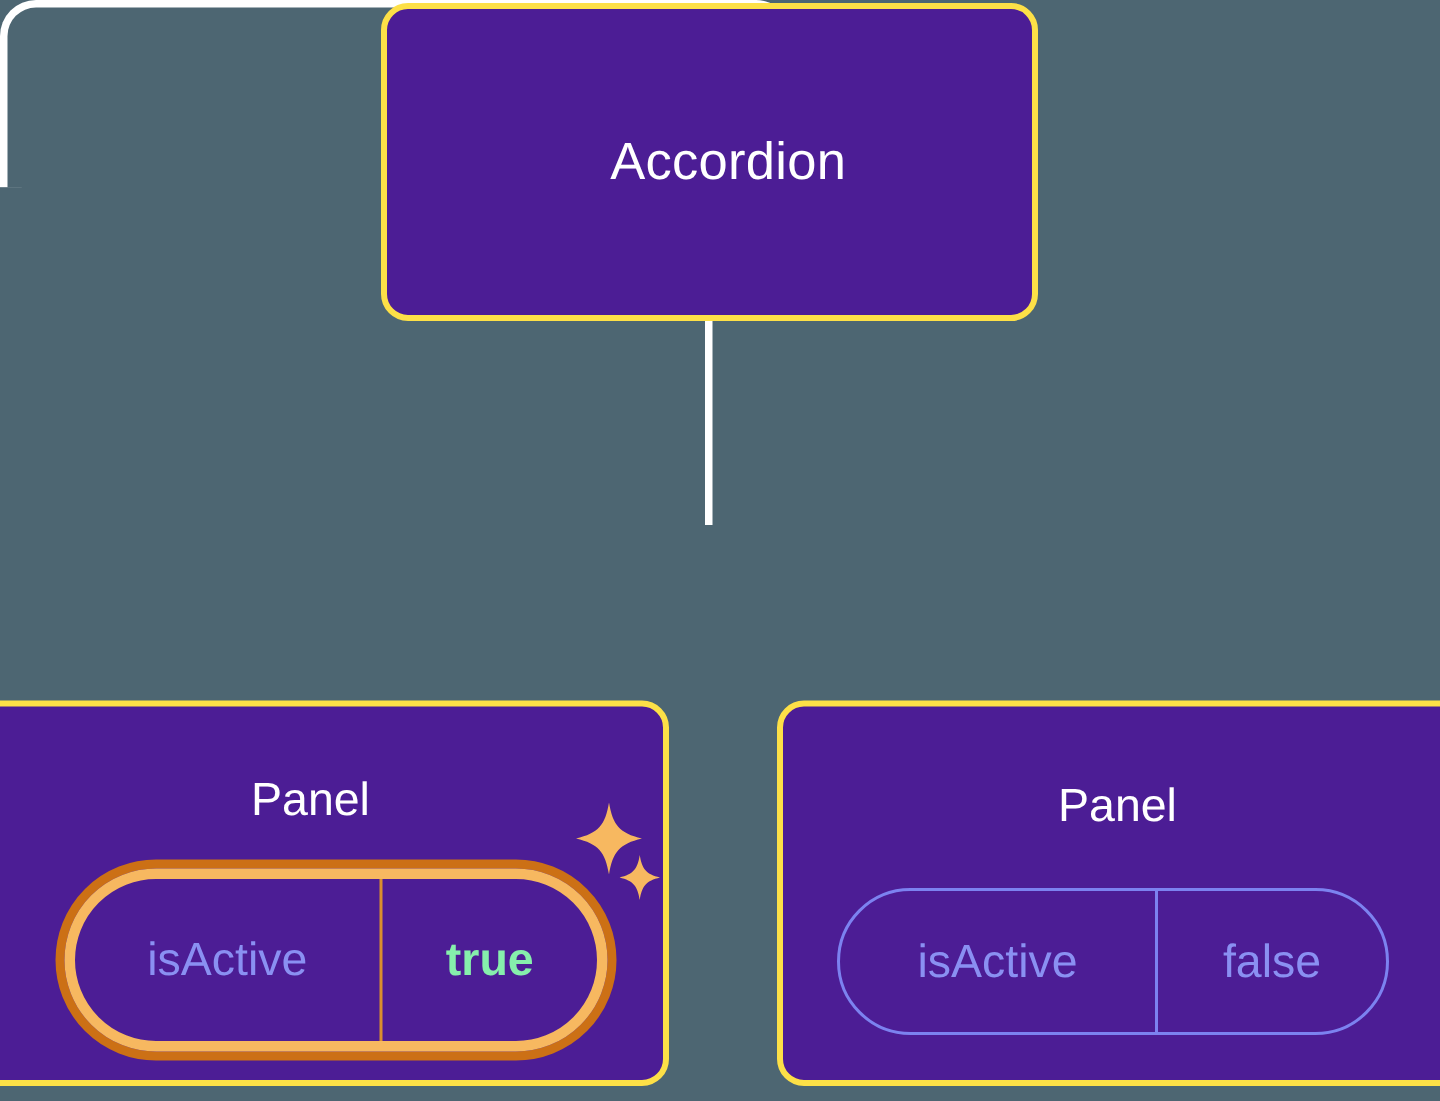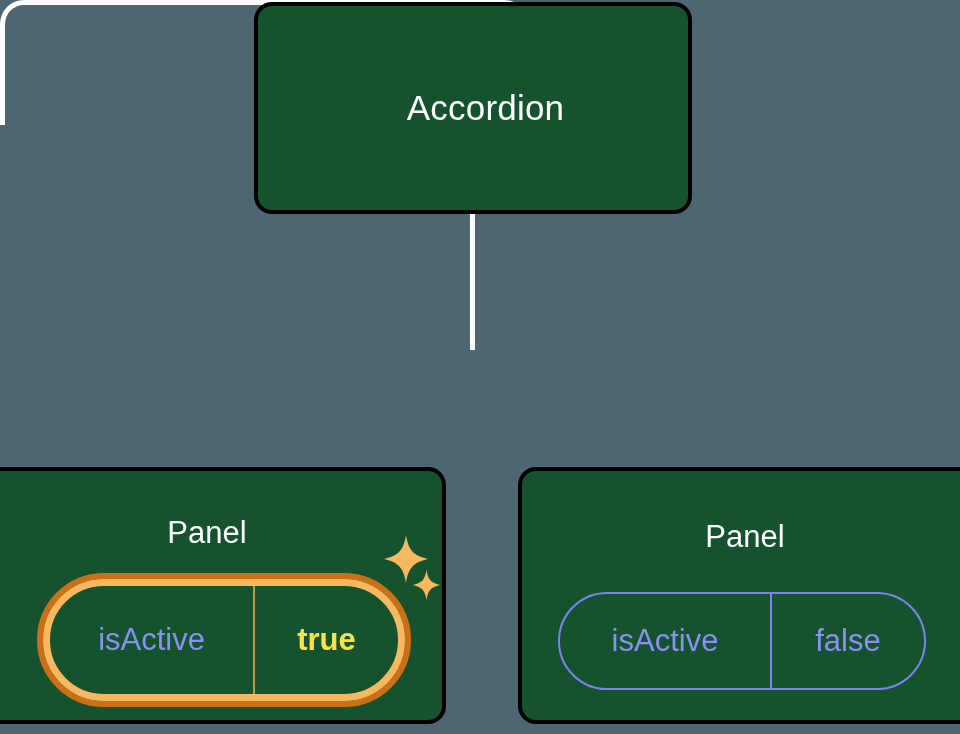--- a/index.html
+++ b/index.html
@@ -18,22 +18,22 @@
     position: relative;
     width: 960px;
     height: 734px;
     background: #4d6672;
     overflow: hidden;
   }
 
   
   .node-card {
     position: absolute;
-    background: #14532d;
-    border: 4px solid #000000;
+    background: #4c1d95;
+    border: 4px solid #fde047;
     border-radius: 18px;
     box-sizing: border-box;
     padding-left: 25px;
   }
   .node-title {
     color: #ffffff;
     font-size: 35px;
     font-weight: 400;
     letter-spacing: 0.2px;
     text-align: center;
@@ -165,21 +165,21 @@
   }
   #pill-left .pill-key {
     width: 208px;
     border-right: 2px solid #d98f2e;
     color: #8a90f2;
     font-size: 31px;
     font-weight: 400;
   }
   #pill-left .pill-val {
     width: 145px;
-    color: #fde047;
+    color: #86efac;
     font-size: 31px;
     font-weight: 700;
   }
 
   .pill-key, .pill-val {
     display: flex;
     align-items: center;
     justify-content: center;
     white-space: nowrap;
     box-sizing: border-box;

